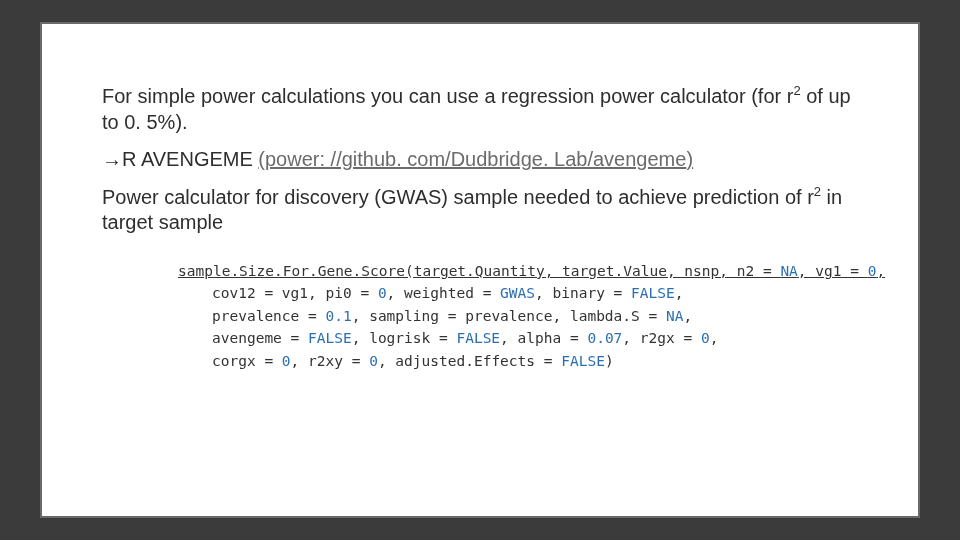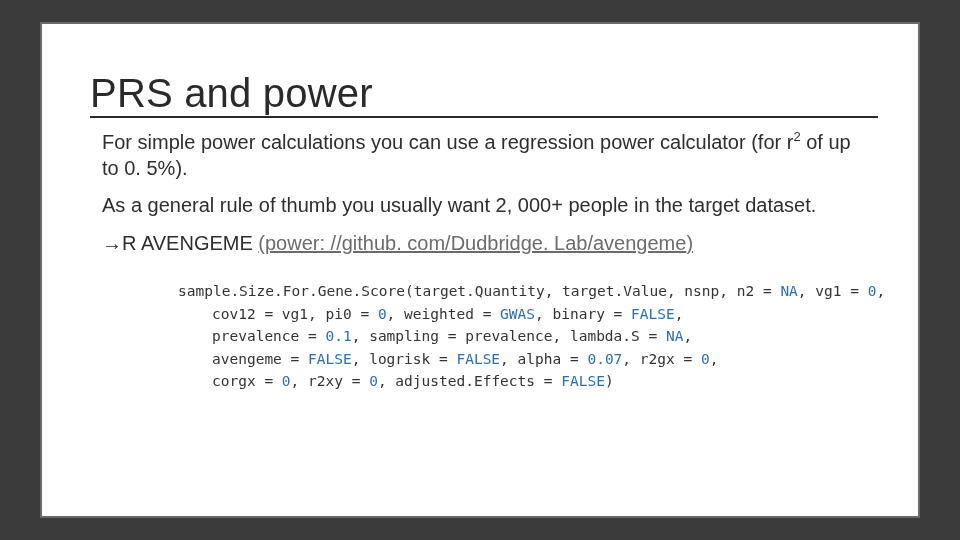--- a/index.html
+++ b/index.html
@@ -56,38 +56,39 @@
     background: #ffffff;
     font-family: Consolas, "DejaVu Sans Mono", Menlo, monospace;
     font-size: 14.5px;
     line-height: 1.55;
     color: #333;
     padding: 6px 8px 10px 8px;
   }
   .fn  { color: #333; }
   .kw  { color: #2b6fb3; }   
   .num { color: #2b6fb3; }
-  .codeblock .line { display: block; white-space: pre; }
+  .codeblock .line { display: block; white-space: pre; text-decoration: underline; }
   .indent { padding-left: 34px; display: inline-block; }
 </style>
 </head>
 <body>
 
 <div class="card">
 
-  <h1 class="title">PRS and power</h1>
 
   <div class="body">
     <p>
       <span>For simple power calculations you can use a regression power calculator (for r</span><span class="sup">2</span><span> of up to 0. 5%).</span>
     </p>
-    <p>As a general rule of thumb you usually want 2, 000+ people in the target dataset.</p>
 
     <p class="link-line">
       <span class="arrow">→</span><span>R AVENGEME </span><span class="underline grey"><span>(</span><span>power: //github. com/Dudbridge. Lab/avengeme</span><span>)</span></span>
+    </p>
+    <p>
+      <span>Power calculator for discovery (GWAS) sample needed to achieve prediction of r</span><span class="sup">2</span><span> in target sample</span>
     </p>
   </div>
 
   <div class="codeblock">
     <span class="line"><span class="fn">sample.Size.For.Gene.Score</span><span>(target.Quantity, target.Value, nsnp, n2 = </span><span class="kw">NA</span><span>, vg1 = </span><span class="num">0</span><span>,</span></span>
     <span class="line"><span class="indent"><span>cov12 = vg1, pi0 = </span><span class="num">0</span><span>, weighted = </span><span class="kw">GWAS</span><span>, binary = </span><span class="kw">FALSE</span><span>,</span></span></span>
     <span class="line"><span class="indent"><span>prevalence = </span><span class="num">0.1</span><span>, sampling = prevalence, lambda.S = </span><span class="kw">NA</span><span>,</span></span></span>
     <span class="line"><span class="indent"><span>avengeme = </span><span class="kw">FALSE</span><span>, logrisk = </span><span class="kw">FALSE</span><span>, alpha = </span><span class="num">0.07</span><span>, r2gx = </span><span class="num">0</span><span>,</span></span></span>
     <span class="line"><span class="indent"><span>corgx = </span><span class="num">0</span><span>, r2xy = </span><span class="num">0</span><span>, adjusted.Effects = </span><span class="kw">FALSE</span><span>)</span></span></span>
   </div>

